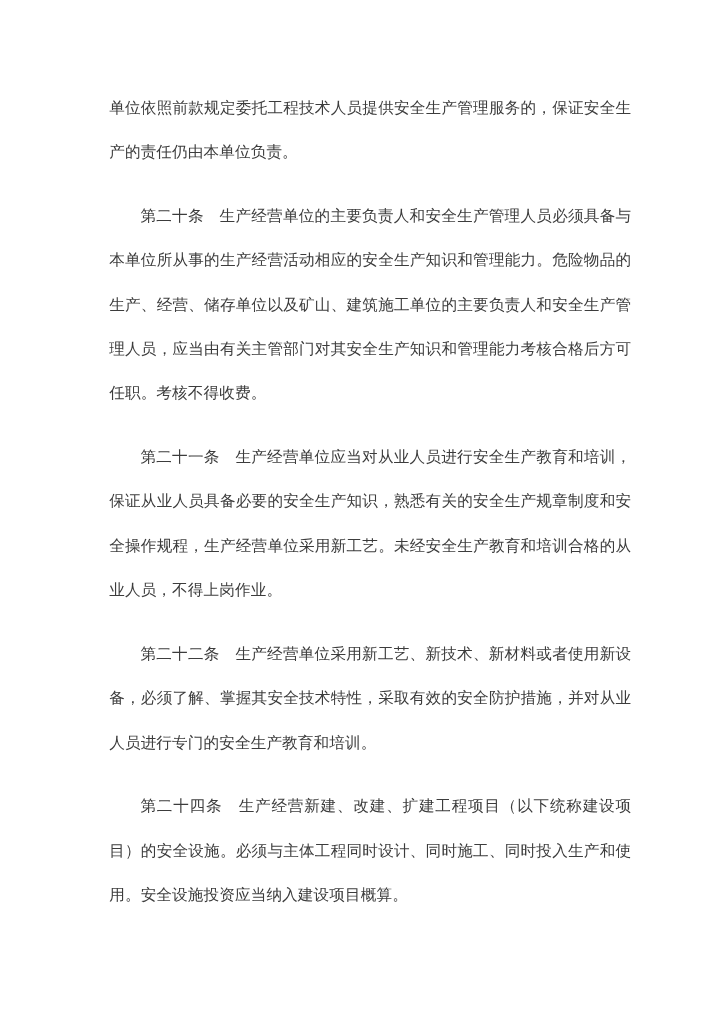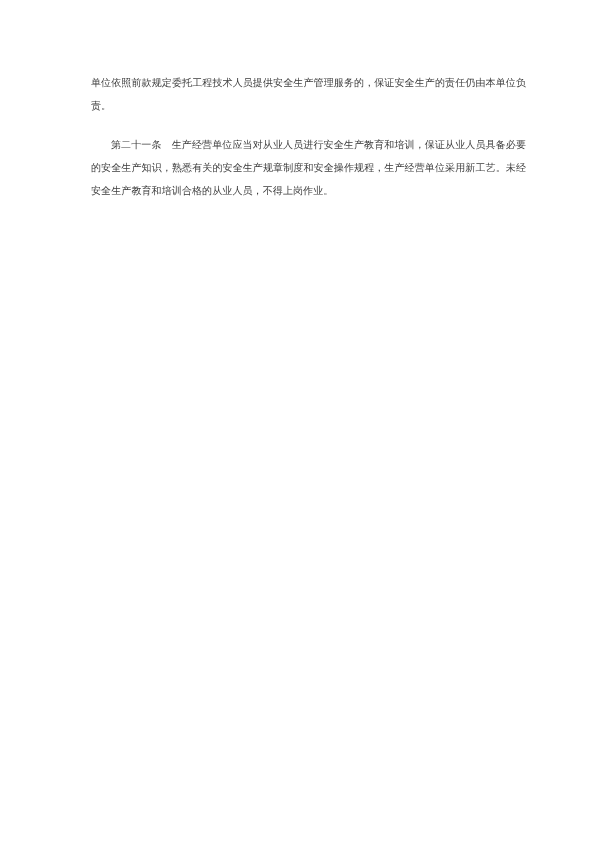--- a/index.html
+++ b/index.html
@@ -15,30 +15,33 @@
   }
   .page {
     box-sizing: border-box;
     width: 600px;
     height: 848px;
     background: #ffffff;
     padding: 71px 74px 0 91px;
   }
   .doc-paragraph {
     margin: 0 0 16px 0;
-    font-size: 10px;
-    line-height: 23px;
+    font-size: 13px;
+    line-height: 37px;
     color: #3c3c3c;
     text-align: justify;
     word-break: break-all;
     letter-spacing: 0.1px;
   }
   .doc-paragraph.indent {
     text-indent: 2em;
   }
 </style>
 </head>
 <body>
 
 <div class="page">
   <p class="doc-paragraph">单位依照前款规定委托工程技术人员提供安全生产管理服务的，保证安全生产的责任仍由本单位负责。</p>
+  <p class="doc-paragraph indent">第二十条　生产经营单位的主要负责人和安全生产管理人员必须具备与本单位所从事的生产经营活动相应的安全生产知识和管理能力。危险物品的生产、经营、储存单位以及矿山、建筑施工单位的主要负责人和安全生产管理人员，应当由有关主管部门对其安全生产知识和管理能力考核合格后方可任职。考核不得收费。</p>
   <p class="doc-paragraph indent">第二十一条　生产经营单位应当对从业人员进行安全生产教育和培训，保证从业人员具备必要的安全生产知识，熟悉有关的安全生产规章制度和安全操作规程，生产经营单位采用新工艺。未经安全生产教育和培训合格的从业人员，不得上岗作业。</p>
+  <p class="doc-paragraph indent">第二十二条　生产经营单位采用新工艺、新技术、新材料或者使用新设备，必须了解、掌握其安全技术特性，采取有效的安全防护措施，并对从业人员进行专门的安全生产教育和培训。</p>
+  <p class="doc-paragraph indent">第二十四条　生产经营新建、改建、扩建工程项目（以下统称建设项目）的安全设施。必须与主体工程同时设计、同时施工、同时投入生产和使用。安全设施投资应当纳入建设项目概算。</p>
 </div>
 
 </body></html>

